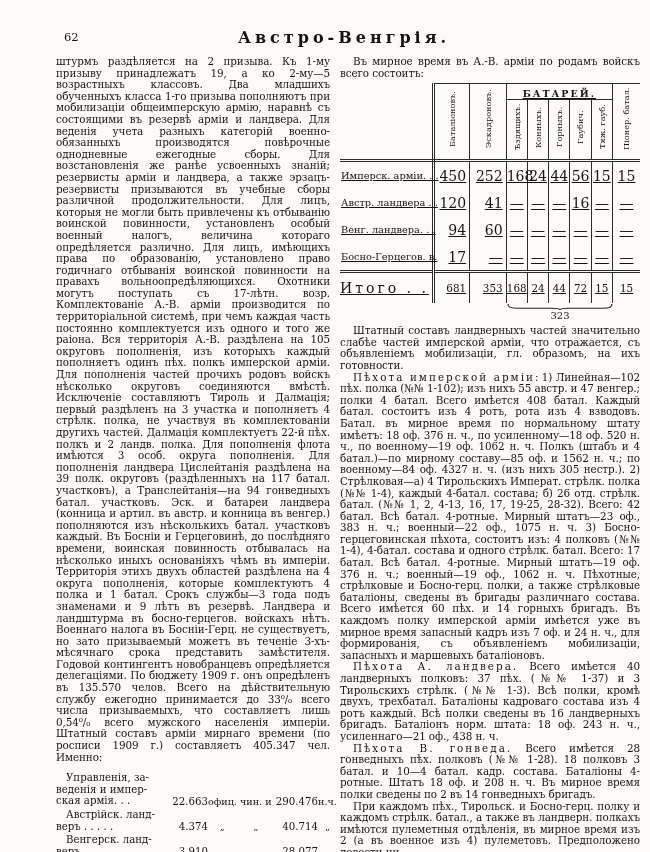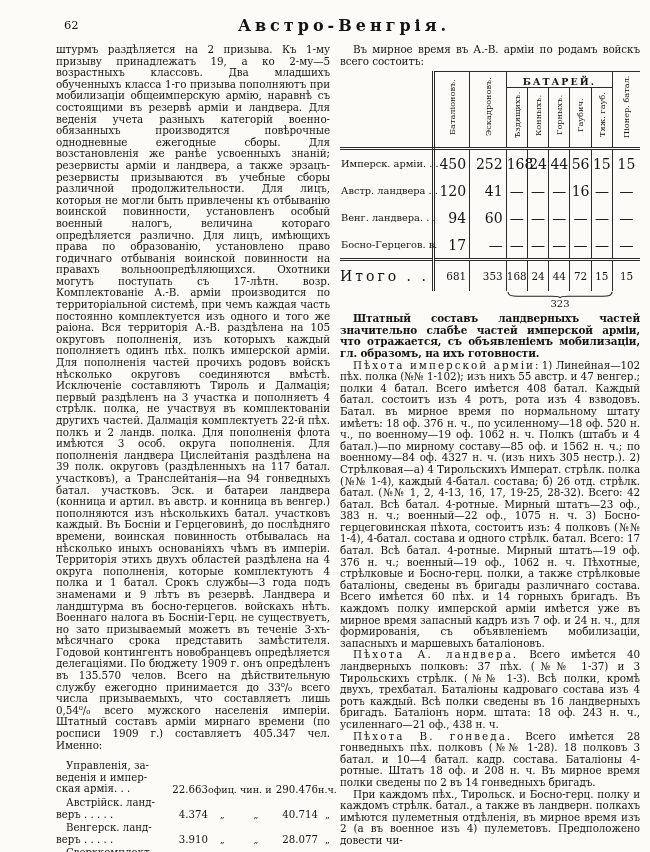--- a/index.html
+++ b/index.html
@@ -3,33 +3,33 @@
 <meta charset="utf-8">
 <style>
   html,body{margin:0;padding:0;background:#e8e6e0;}
   .page{
     position:relative;width:650px;height:852px;box-sizing:border-box;
     background:#fcfbf7;color:#161412;overflow:hidden;
     padding:16px 18px 0 56px;
     font-family:"DejaVu Serif", serif;
   }
   
-  .hdr{position:relative;height:18px;margin-bottom:10px;}
+  .hdr{position:relative;height:18px;margin-bottom:10px;margin-top:12px;}
   .pg-num{position:absolute;left:8px;top:2px;font-size:11.5px;}
   .pg-title{text-align:center;font-size:16px;font-weight:bold;letter-spacing:4px;}
   
   .cols{display:flex;gap:10px;}
   .col-l{width:274px;}
   .col-r{width:302px;}
   .bodytext{font-size:10.4px;line-height:11.6px;text-align:justify;letter-spacing:-0.1px;}
   .indent{text-indent:13px;}
   .lead{letter-spacing:2px;}
   
   table.forces{border-collapse:collapse;width:300px;margin:4px 0 0 0;table-layout:fixed;}
-  .forces th,.forces td{font-weight:normal;padding:0;color:#161412;}
+  .forces th,.forces td{font-weight:normal;padding:0;color:#161412;text-decoration:underline;}
   .forces col.c-lbl{width:92px;}
   .forces col.c-b{width:36px;}
   .forces col.c-e{width:36px;}
   .forces col.c-bt{width:21px;}
   .forces col.c-p{width:27px;}
   .forces thead th{vertical-align:bottom;}
   .forces thead .top1{border-top:1px solid #2a2a2a;}
   .forces thead th{border-bottom:3px double #2a2a2a;}
   .forces th.lblh{border-bottom:3px double #2a2a2a;}
   .forces .dblr{border-right:3px double #2a2a2a;}
@@ -221,21 +221,21 @@
       <div class="brace-row">
         <div class="brace-spacer"></div>
         <div class="brace-wrap">
           <svg class="brace-svg" viewBox="0 0 106 8" preserveAspectRatio="none">
             <path d="M1,1 Q1,6 10,6 L45,6 Q53,6 53,8 Q53,6 61,6 L96,6 Q105,6 105,1" fill="none" stroke="#222" stroke-width="1.2"></path>
           </svg>
           <div class="brace-num">323</div>
         </div>
       </div>
 
-      <div class="bodytext indent" style="margin-top:4px;font-weight:bold;"><span class="lead"></span><span>Штатный составъ ландверныхъ частей значительно слабѣе частей имперской арміи, что отражается, съ объявленіемъ мобилизаціи, гл. образомъ, на ихъ готовности.</span></div>
+      <div class="bodytext indent" style="margin-top:4px;"><span class="lead"></span><span>Штатный составъ ландверныхъ частей значительно слабѣе частей имперской арміи, что отражается, съ объявленіемъ мобилизаціи, гл. образомъ, на ихъ готовности.</span></div>
       <div class="bodytext indent"><span class="lead">Пѣхота имперской арміи</span><span>: 1) Линейная—102 пѣх. полка (№№ 1-102); изъ нихъ 55 австр. и 47 венгер.; полки 4 батал. Всего имѣется 408 батал. Каждый батал. состоитъ изъ 4 ротъ, рота изъ 4 взводовъ. Батал. въ мирное время по нормальному штату имѣетъ: 18 оф. 376 н. ч., по усиленному—18 оф. 520 н. ч., по военному—19 оф. 1062 н. ч. Полкъ (штабъ и 4 батал.)—по мирному составу—85 оф. и 1562 н. ч.; по военному—84 оф. 4327 н. ч. (изъ нихъ 305 нестр.). 2) Стрѣлковая—а) 4 Тирольскихъ Императ. стрѣлк. полка (№№ 1-4), каждый 4-батал. состава; б) 26 отд. стрѣлк. батал. (№№ 1, 2, 4-13, 16, 17, 19-25, 28-32). Всего: 42 батал. Всѣ батал. 4-ротные. Мирный штатъ—23 оф., 383 н. ч.; военный—22 оф., 1075 н. ч. 3) Босно-герцеговинская пѣхота, состоитъ изъ: 4 полковъ (№№ 1-4), 4-батал. состава и одного стрѣлк. батал. Всего: 17 батал. Всѣ батал. 4-ротные. Мирный штатъ—19 оф. 376 н. ч.; военный—19 оф., 1062 н. ч. Пѣхотные, стрѣлковые и Босно-герц. полки, а также стрѣлковые баталіоны, сведены въ бригады различнаго состава. Всего имѣется 60 пѣх. и 14 горныхъ бригадъ. Въ каждомъ полку имперской арміи имѣется уже въ мирное время запасный кадръ изъ 7 оф. и 24 н. ч., для формированія, съ объявленіемъ мобилизаціи, запасныхъ и маршевыхъ баталіоновъ.</span></div>
       <div class="bodytext indent"><span class="lead">Пѣхота А. ландвера.</span><span> Всего имѣется 40 ландверныхъ полковъ: 37 пѣх. (№№ 1-37) и 3 Тирольскихъ стрѣлк. (№№ 1-3). Всѣ полки, кромѣ двухъ, трехбатал. Баталіоны кадроваго состава изъ 4 ротъ каждый. Всѣ полки сведены въ 16 ландверныхъ бригадъ. Баталіонъ норм. штата: 18 оф. 243 н. ч., усиленнаго—21 оф., 438 н. ч.</span></div>
       <div class="bodytext indent"><span class="lead">Пѣхота В. гонведа.</span><span> Всего имѣется 28 гонведныхъ пѣх. полковъ (№№ 1-28). 18 полковъ 3 батал. и 10—4 батал. кадр. состава. Баталіоны 4-ротные. Штатъ 18 оф. и 208 н. ч. Въ мирное время полки сведены по 2 въ 14 гонведныхъ бригадъ.</span></div>
       <div class="bodytext indent"><span class="lead"></span><span>При каждомъ пѣх., Тирольск. и Босно-герц. полку и каждомъ стрѣлк. батал., а также въ ландверн. полкахъ имѣются пулеметныя отдѣленія, въ мирное время изъ 2 (а въ военное изъ 4) пулеметовъ. Предположено довести чи-</span></div>
     </div>
 
   </div>
 </div>
 
 </body></html>

